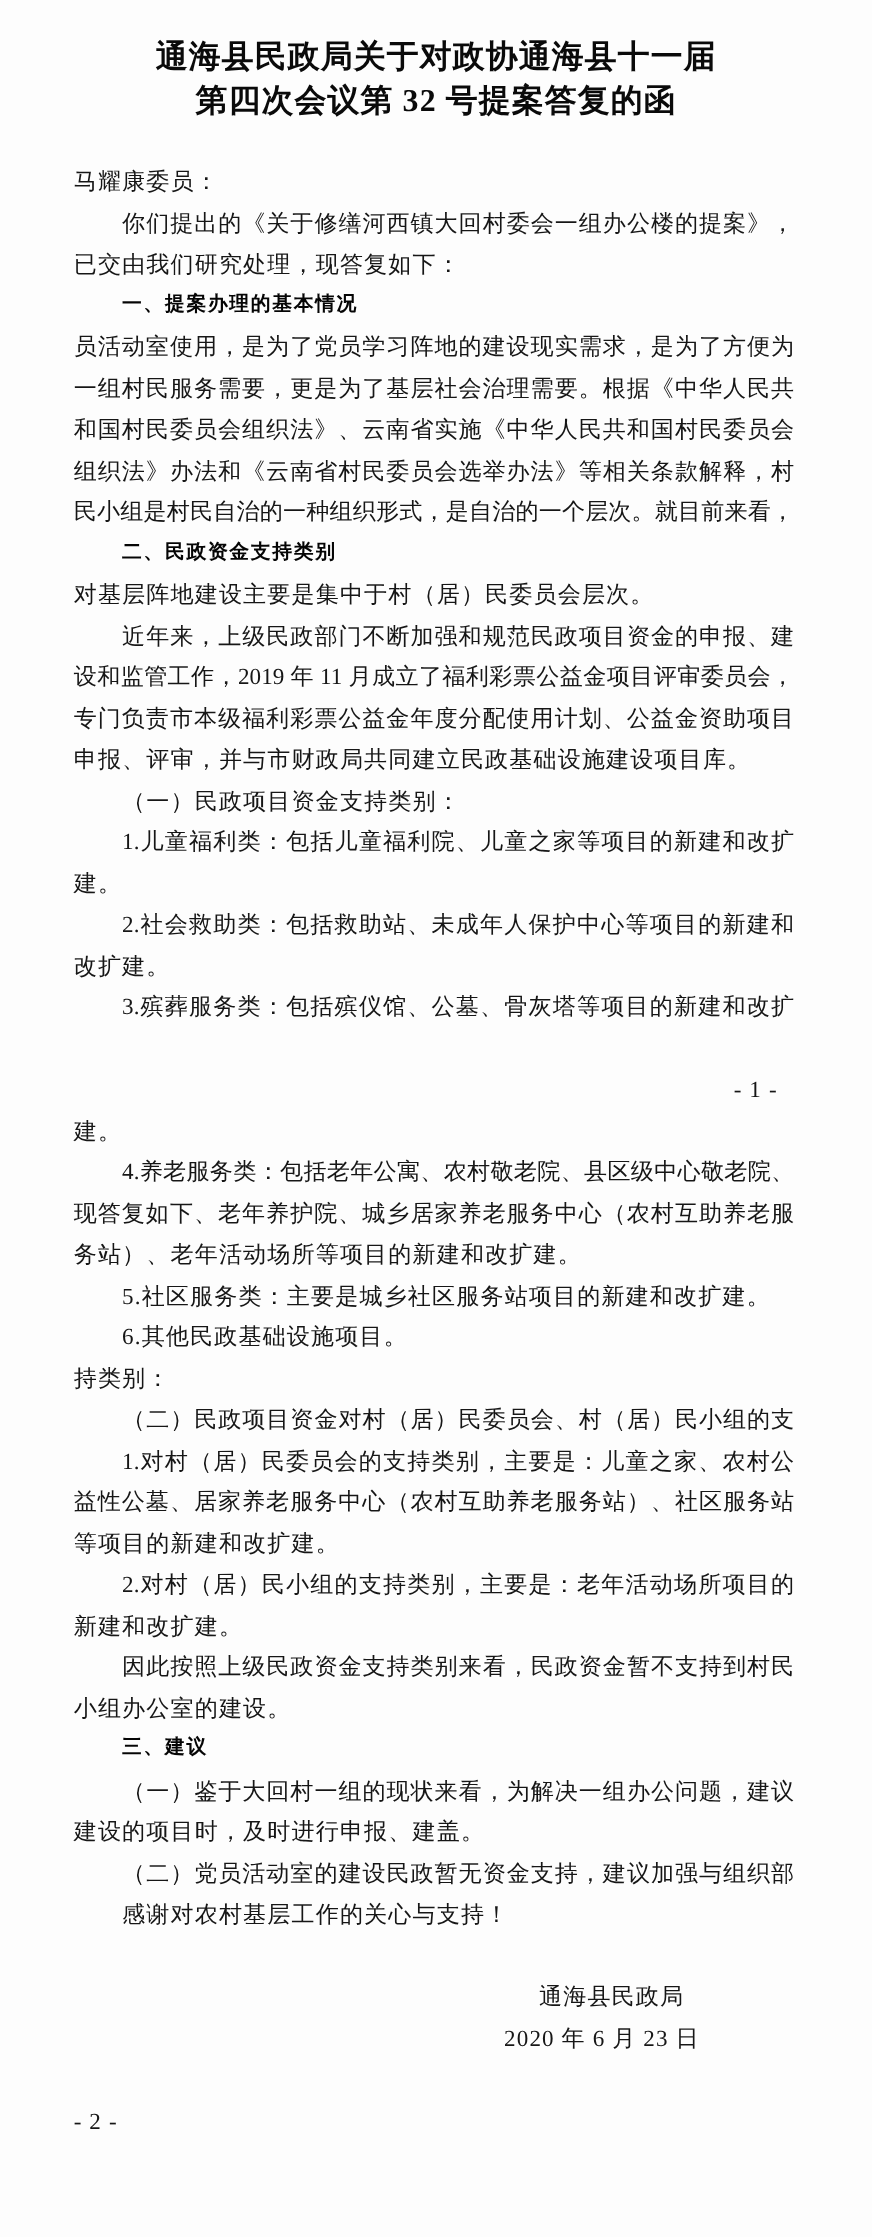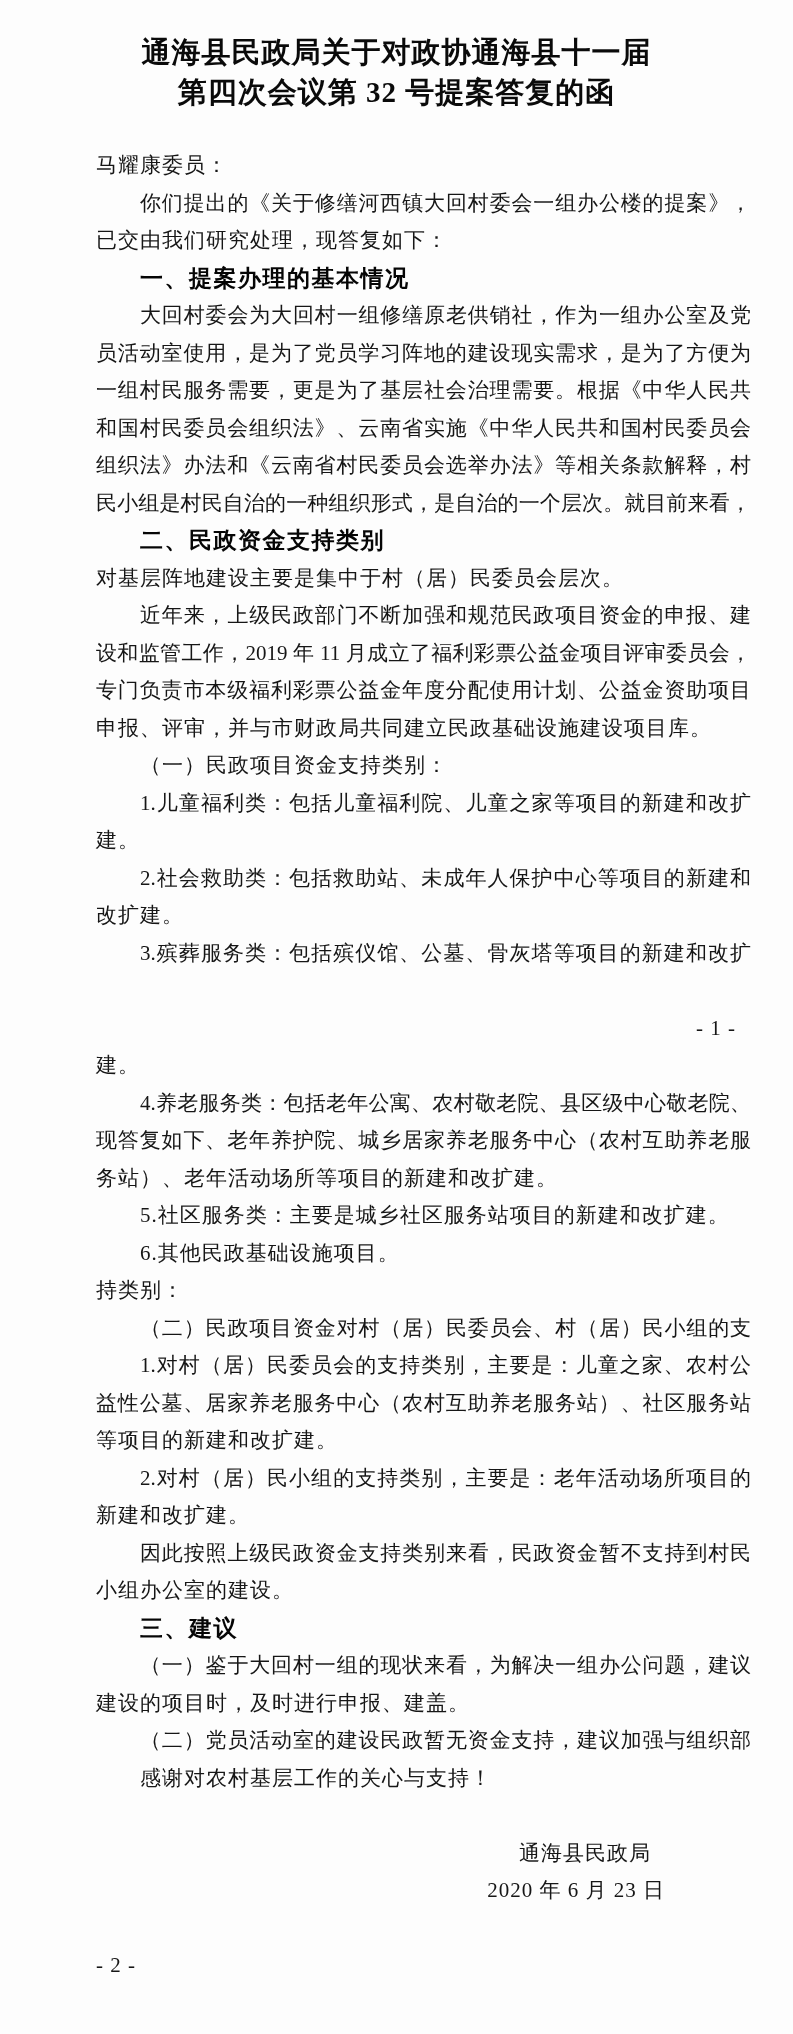--- a/index.html
+++ b/index.html
@@ -27,43 +27,43 @@
     line-height: 40px;
     letter-spacing: 1px;
     color: #0a0a0a;
     font-family: "Liberation Serif", serif;
     margin-top: 20px;
   }
   .doc-lines {
     margin-top: 35px;
   }
   .line {
-    margin-left: 96px;
+    margin-left: 67px;
     width: 655px;
     height: 37.5px;
     line-height: 37.5px;
     font-size: 21px;
     letter-spacing: 1px;
     white-space: nowrap;
     color: #161616;
   }
   .line.indent {
     text-indent: 44px;
   }
   .line.fill {
     white-space: normal;
     letter-spacing: 0;
     text-align: justify;
     text-align-last: justify;
     text-justify: inter-character;
   }
   .line.bold {
-    font-family: Liberation Sans, sans-serif;
+    font-family: Liberation Mono, monospace;
     font-weight: bold;
-    font-size: 23px;
+    font-size: 18px;
     letter-spacing: 1.5px;
     color: #050505;
   }
   .line.right {
     text-align: right;
   }
   .line.pr-pagenum { padding-right: 15px; width: 640px; }
   .line.pr-sig     { padding-right: 100px; width: 555px; }
   .line.pr-date    { padding-right: 86px; width: 569px; }
 </style>
@@ -73,21 +73,20 @@
 <div class="doc-page">
   <div class="doc-title">
     <div>通海县民政局关于对政协通海县十一届</div>
     <div>第四次会议第 32 号提案答复的函</div>
   </div>
   <div class="doc-lines" id="doc-lines">
       <div class="line">马耀康委员：</div>
       <div class="line indent fill">你们提出的《关于修缮河西镇大回村委会一组办公楼的提案》，</div>
       <div class="line">已交由我们研究处理，现答复如下：</div>
       <div class="line bold indent">一、提案办理的基本情况</div>
-      <div class="line indent fill">大回村委会为大回村一组修缮原老供销社，作为一组办公室及党</div>
       <div class="line fill">员活动室使用，是为了党员学习阵地的建设现实需求，是为了方便为</div>
       <div class="line fill">一组村民服务需要，更是为了基层社会治理需要。根据《中华人民共</div>
       <div class="line fill">和国村民委员会组织法》、云南省实施《中华人民共和国村民委员会</div>
       <div class="line fill">组织法》办法和《云南省村民委员会选举办法》等相关条款解释，村</div>
       <div class="line fill">民小组是村民自治的一种组织形式，是自治的一个层次。就目前来看，</div>
       <div class="line bold indent">二、民政资金支持类别</div>
       <div class="line">对基层阵地建设主要是集中于村（居）民委员会层次。</div>
       <div class="line indent fill">近年来，上级民政部门不断加强和规范民政项目资金的申报、建</div>
       <div class="line fill">设和监管工作，2019 年 11 月成立了福利彩票公益金项目评审委员会，</div>
       <div class="line fill">专门负责市本级福利彩票公益金年度分配使用计划、公益金资助项目</div>

